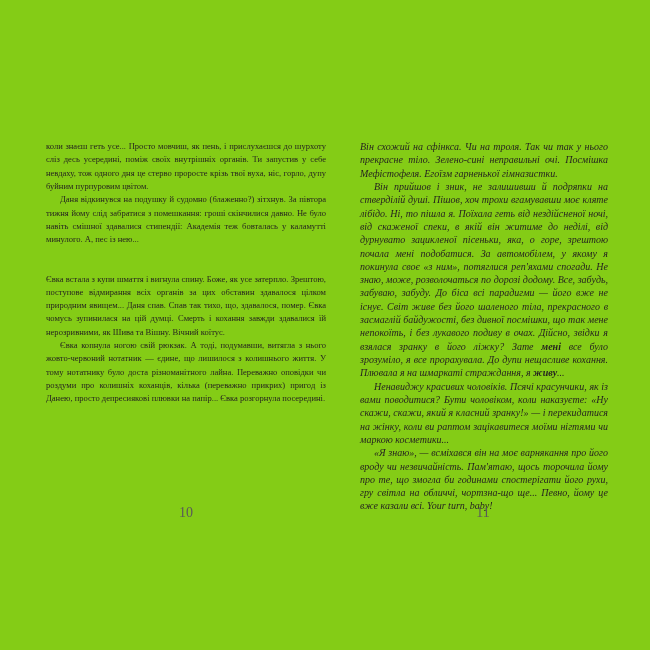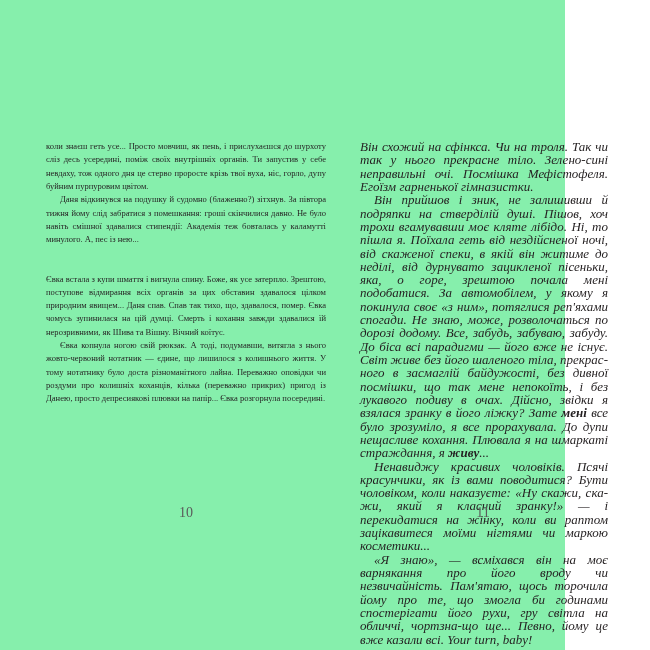--- a/index.html
+++ b/index.html
@@ -11,42 +11,42 @@
     width: 650px;
     height: 650px;
     overflow: hidden;
     font-family: "Liberation Serif", "DejaVu Serif", serif;
     color: #231f20;
   }
   .spread {
     position: absolute;
     left: 0;
     top: 0;
-    width: 565px;
+    width: 650px;
     height: 650px;
-    background: #86efac;
+    background: #84cc16;
   }
   .page {
     position: absolute;
     top: 140px;
   }
   .page-left  { left: 46px;  width: 280px; }
   .page-right { left: 360px; width: 248px; }
 
   .textblock {
     font-size: 8.55px;
     line-height: 13.32px;
     text-align: justify;
     text-justify: inter-word;
     hyphens: manual;
     -webkit-hyphens: manual;
   }
   .page-right .textblock {
     font-style: italic;
-    font-size: 13px;
+    font-size: 10px;
     font-family: Liberation Serif, serif;
   }
   p {
     margin: 0;
     text-indent: 14px;
   }
   p.noindent { text-indent: 0; }
   p.gap-before { margin-top: 26px; }
 
   b, .bi {

